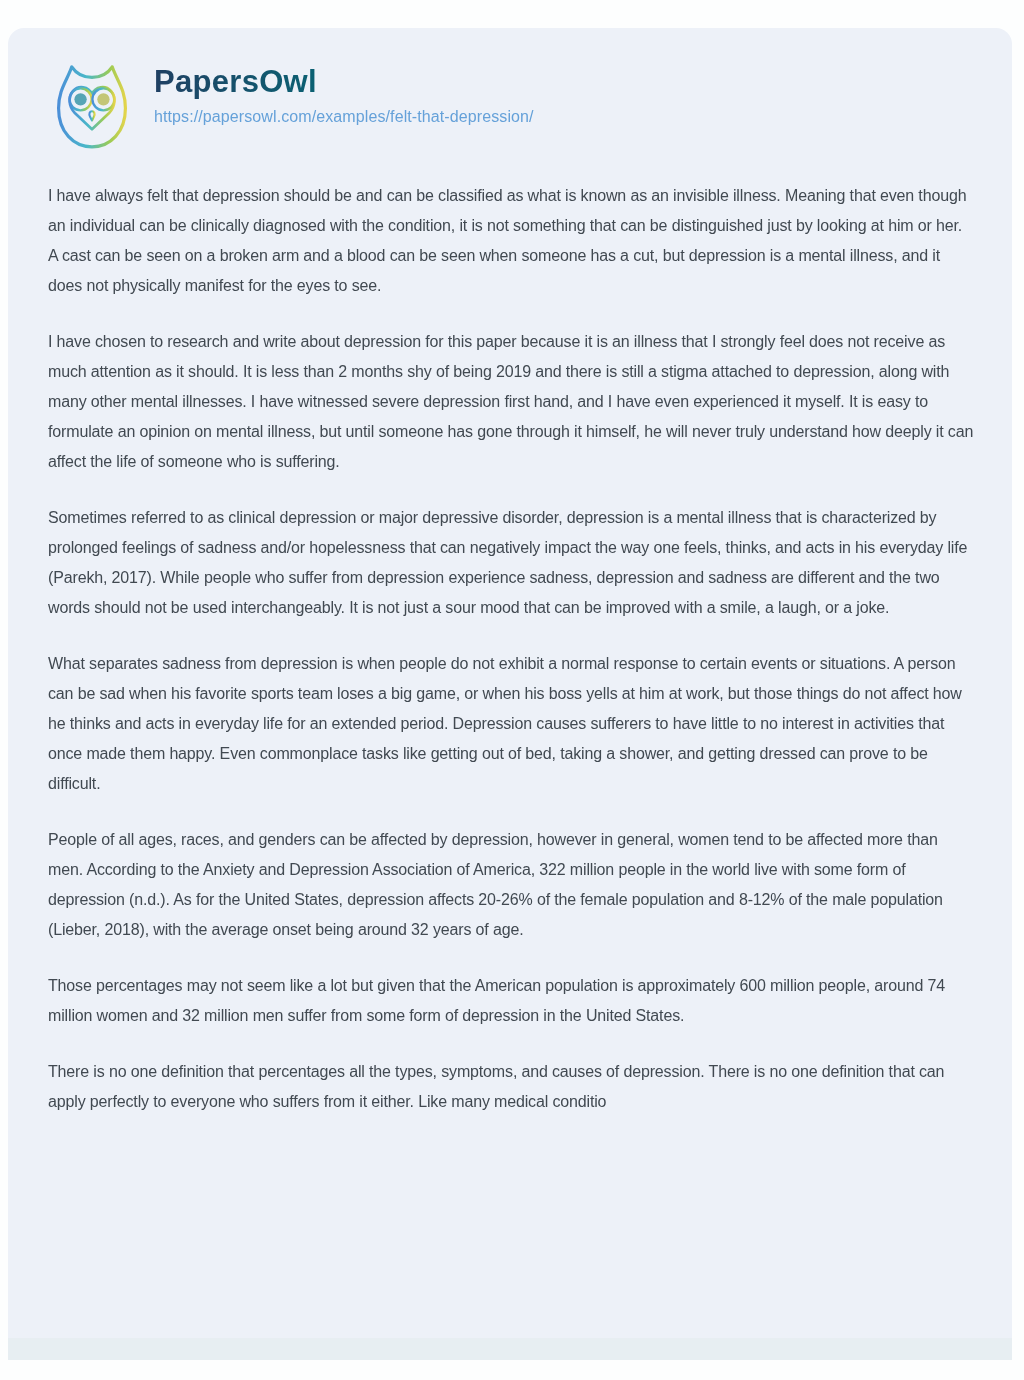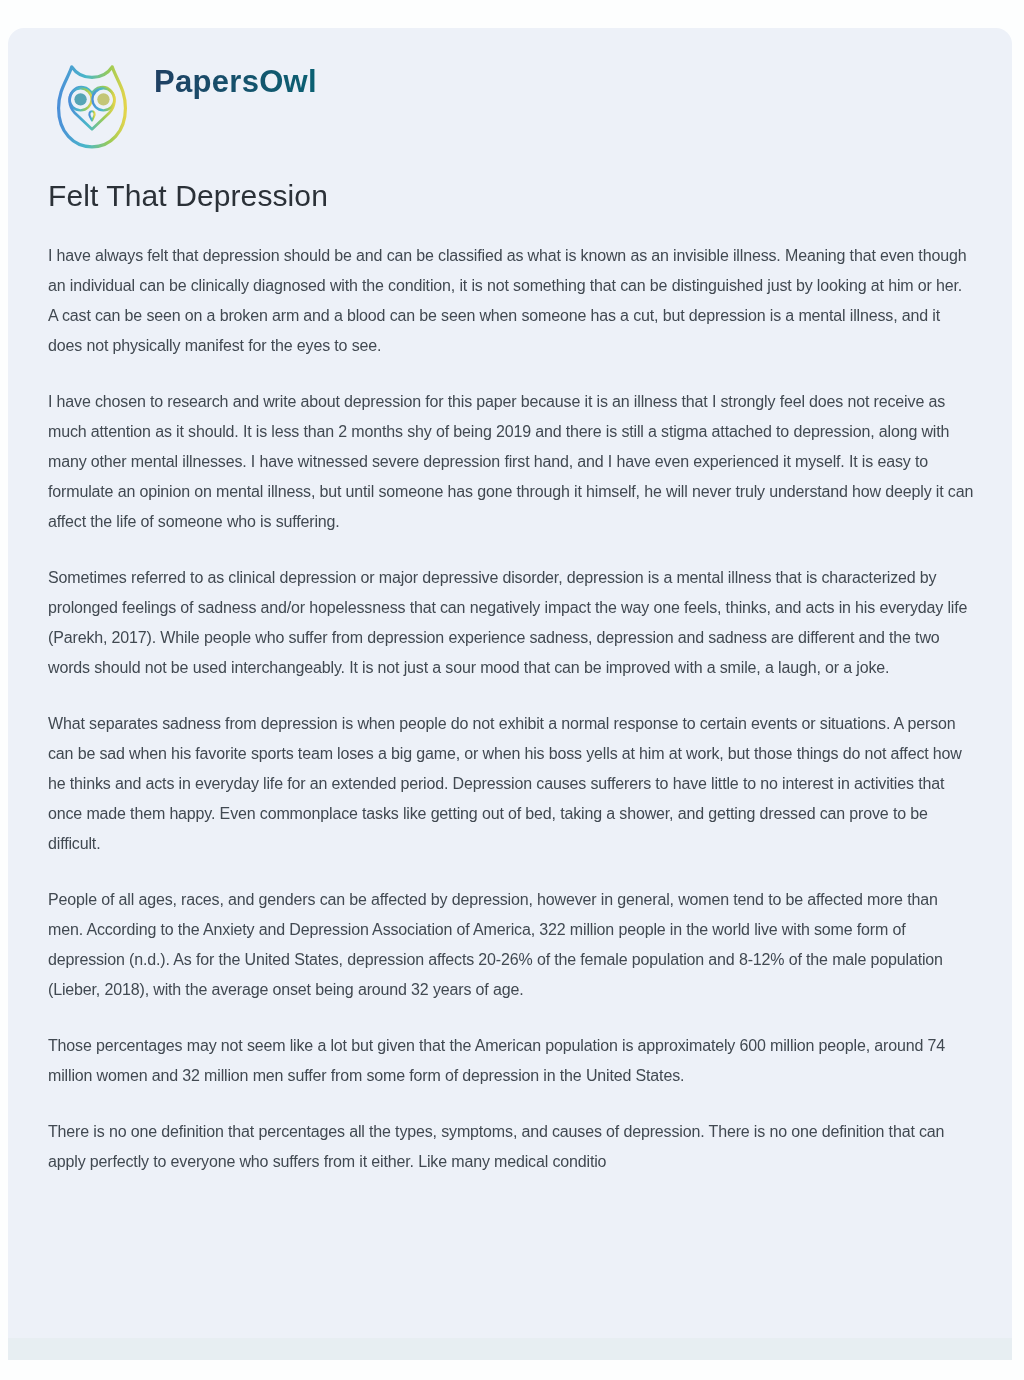--- a/index.html
+++ b/index.html
@@ -115,25 +115,25 @@
           <circle cx="37" cy="47" r="7" fill="#57a5b5"></circle>
           <circle cx="63" cy="47" r="7" fill="#c3c677"></circle>
 
           <path d="M50 60.5 C47.3 60.5 46.2 63.6 47.8 66.8 L50 71 L52.2 66.8 C53.8 63.6 52.7 60.5 50 60.5 Z" fill="none" stroke="url(#owlG)" stroke-width="2.4" stroke-linejoin="round"></path>
         </svg>
       </span>
     </div>
 
     <div class="brand-block">
       <div class="brand-name">PapersOwl</div>
+      <div class="brand-url">https://papersowl.com/examples/felt-that-depression/</div>
     </div>
 
   </div>
 
-  <h1 class="page-title">Felt That Depression</h1>
 
   <div class="article">
     <p>I have always felt that depression should be and can be classified as what is known as an invisible illness. Meaning that even though an individual can be clinically diagnosed with the condition, it is not something that can be distinguished just by looking at him or her. A cast can be seen on a broken arm and a blood can be seen when someone has a cut, but depression is a mental illness, and it does not physically manifest for the eyes to see.</p>
     <p>I have chosen to research and write about depression for this paper because it is an illness that I strongly feel does not receive as much attention as it should. It is less than 2 months shy of being 2019 and there is still a stigma attached to depression, along with many other mental illnesses. I have witnessed severe depression first hand, and I have even experienced it myself. It is easy to formulate an opinion on mental illness, but until someone has gone through it himself, he will never truly understand how deeply it can affect the life of someone who is suffering.</p>
     <p>Sometimes referred to as clinical depression or major depressive disorder, depression is a mental illness that is characterized by prolonged feelings of sadness and/or hopelessness that can negatively impact the way one feels, thinks, and acts in his everyday life (Parekh, 2017). While people who suffer from depression experience sadness, depression and sadness are different and the two words should not be used interchangeably. It is not just a sour mood that can be improved with a smile, a laugh, or a joke.</p>
     <p>What separates sadness from depression is when people do not exhibit a normal response to certain events or situations. A person can be sad when his favorite sports team loses a big game, or when his boss yells at him at work, but those things do not affect how he thinks and acts in everyday life for an extended period. Depression causes sufferers to have little to no interest in activities that once made them happy. Even commonplace tasks like getting out of bed, taking a shower, and getting dressed can prove to be difficult.</p>
     <p>People of all ages, races, and genders can be affected by depression, however in general, women tend to be affected more than men. According to the Anxiety and Depression Association of America, 322 million people in the world live with some form of depression (n.d.). As for the United States, depression affects 20-26% of the female population and 8-12% of the male population (Lieber, 2018), with the average onset being around 32 years of age.</p>
     <p>Those percentages may not seem like a lot but given that the American population is approximately 600 million people, around 74 million women and 32 million men suffer from some form of depression in the United States.</p>
     <p>There is no one definition that percentages all the types, symptoms, and causes of depression. There is no one definition that can apply perfectly to everyone who suffers from it either. Like many medical conditio</p>
   </div>

